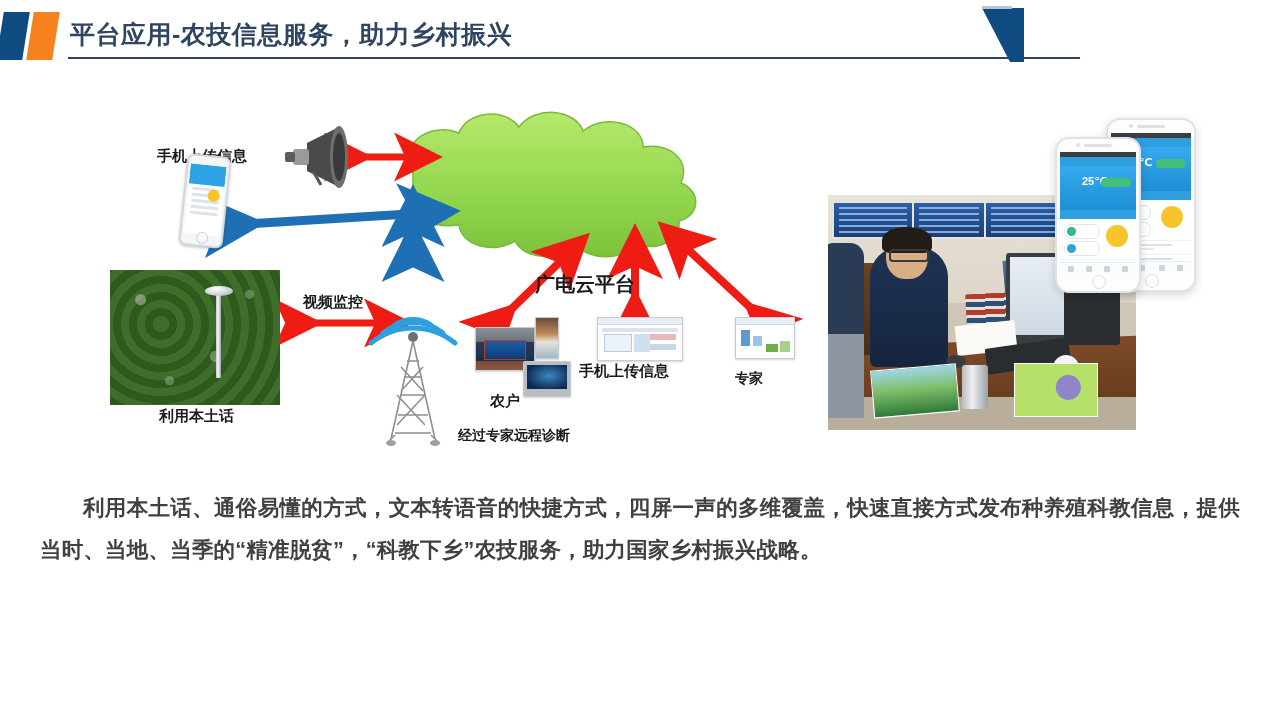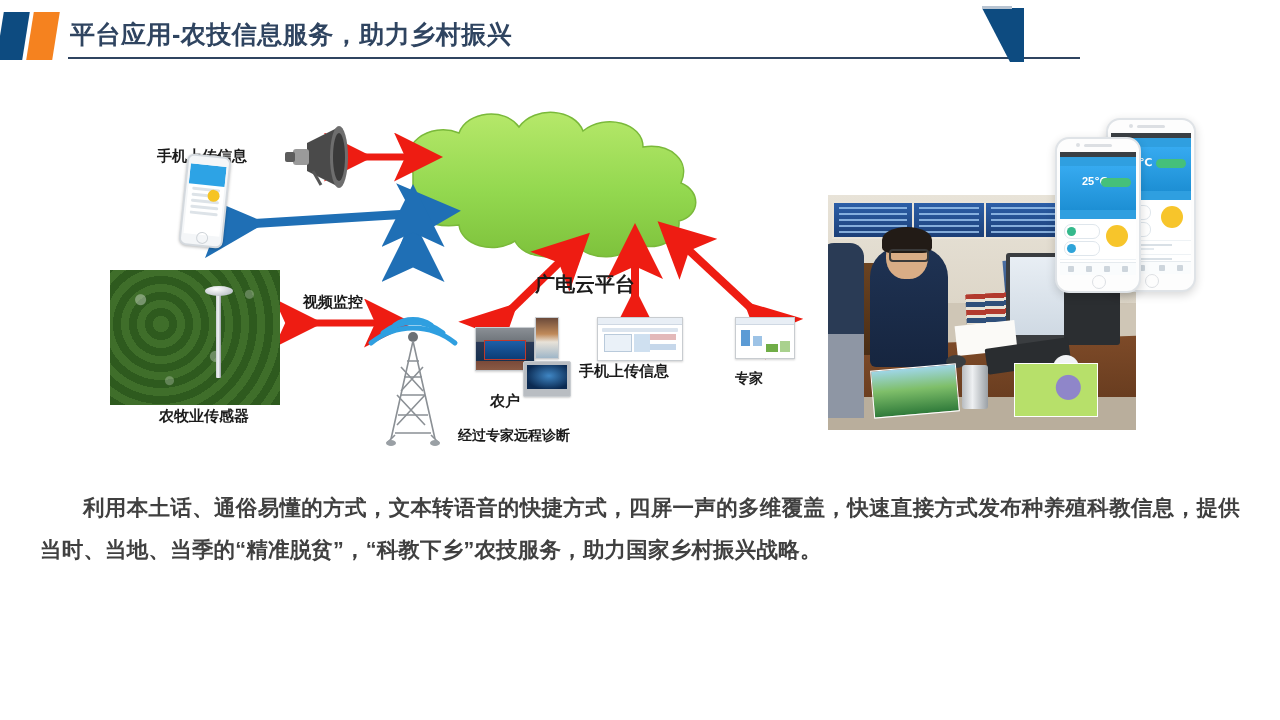--- a/index.html
+++ b/index.html
@@ -471,21 +471,21 @@
         <path d="M 292 348 L 300 340 M 344 348 L 336 340"></path>
       </g>
       <ellipse cx="296" cy="348" rx="5" ry="3" fill="#9aa0a5"></ellipse>
       <ellipse cx="340" cy="348" rx="5" ry="3" fill="#9aa0a5"></ellipse>
     </g>
   </svg>
 
   <div class="dg-label" style="left:440px; top:176px; font-size:20px;">广电云平台</div>
 
   <div class="dg-label" style="left:62px; top:52px;">手机上传信息</div>
-  <div class="dg-label" style="left:64px; top:312px;">农牧业传感器</div>
+  <div class="dg-label" style="left:64px; top:312px;">利用本土话</div>
   <div class="dg-label" style="left:208px; top:198px;">视频监控</div>
   <div class="dg-label" style="left:363px; top:332px; font-size:14px; font-family:'Liberation Serif', serif;">经过专家远程诊断</div>
   <div class="dg-label" style="left:395px; top:297px;">农户</div>
   <div class="dg-label" style="left:484px; top:267px;">手机上传信息</div>
   <div class="dg-label" style="left:640px; top:275px; font-size:14px;">专家</div>
 
   <div id="field-photo">
     <div id="sensor-pole"></div>
     <div id="sensor-head"></div>
   </div>

